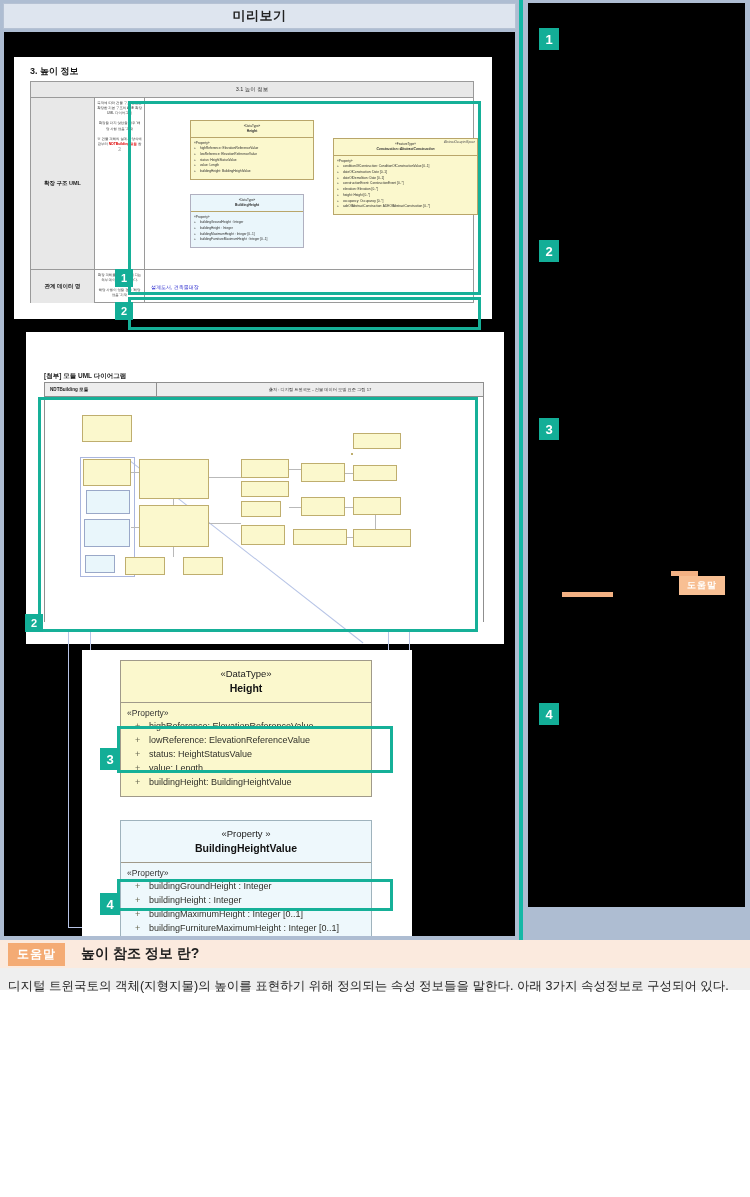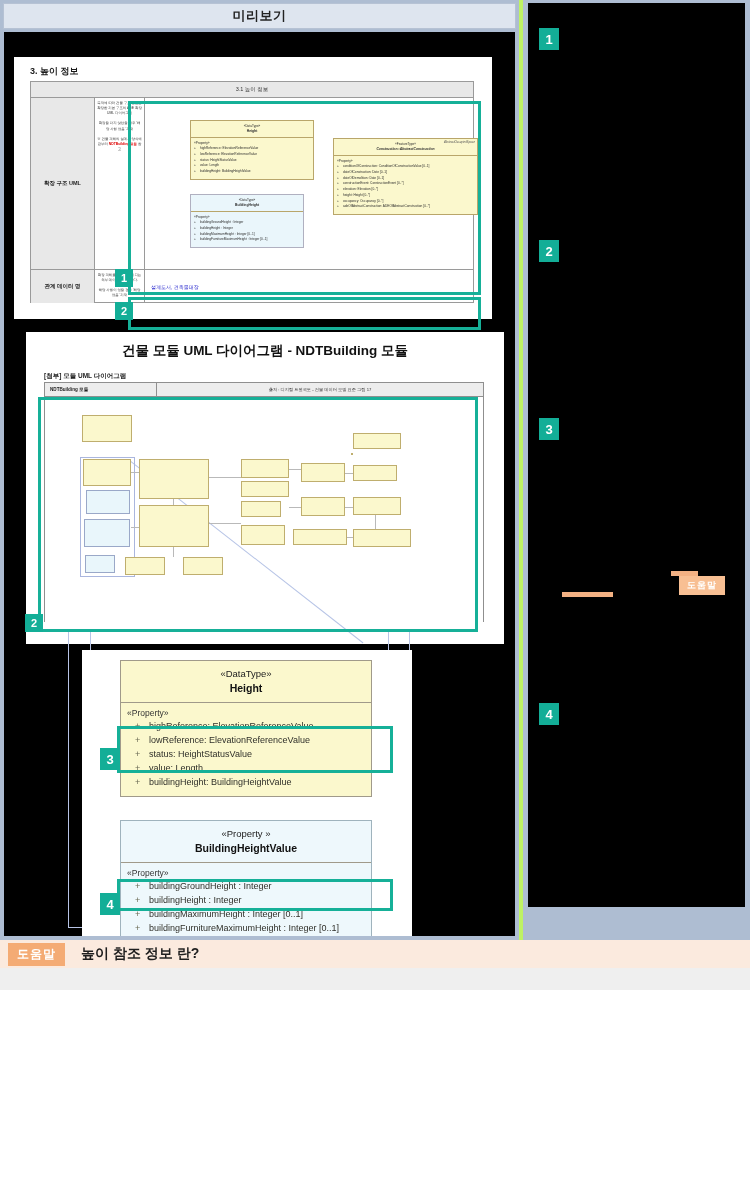--- a/index.html
+++ b/index.html
@@ -5,21 +5,21 @@
   * { box-sizing: border-box; margin: 0; padding: 0; }
   html, body {
     width: 750px; height: 1197px;
     background: #000;
     font-family: "Liberation Sans", sans-serif;
     overflow: hidden;
   }
   #root { position: relative; width: 750px; height: 1197px; }
 
   
-  .panels { position: absolute; left:0; top:0; width:750px; height:940px; background:#bef264;padding-left:40px; }
+  .panels { position: absolute; left:0; top:0; width:750px; height:940px; background:#14b8a6;padding-left:40px; }
 
   .panel { position: absolute; background:#aebdd2; }
   .panel-head {
     height: 26px; background:#dee5ef; border:1px solid #b6c2d4;
     display:flex; align-items:center; justify-content:center;
     font-size: 13px; font-weight: bold; color:#222; letter-spacing:.5px;
   }
   .panel-body { background:#000; border:1px solid #aebdd2; position:relative; overflow:hidden; }
 
   #preview-panel { left:0; top:0; width:519px; height:940px; }
@@ -215,21 +215,20 @@
             </div>
           </div>
         </div>
 
         <div class="hl" style="left:124px; top:69px; width:353px; height:194px;"></div>
         <div class="hl" style="left:124px; top:265px; width:353px; height:33px;"></div>
         <div class="badge sm" style="left:111px; top:237px;">1</div>
         <div class="badge sm" style="left:111px; top:270px;">2</div>
 
         <div class="page" id="page2">
-          <div class="p2-title">건물 모듈 UML 다이어그램 - NDTBuilding 모듈</div>
           <div class="p2-sub">[첨부] 모듈 UML 다이어그램</div>
           <div class="p2-table">
             <div class="p2-thead">
               <div class="p2-th1">NDTBuilding 모듈</div>
               <div class="p2-th2">출처 : 디지털 트윈국토 - 건물 데이터 모델 표준 그림 17</div>
             </div>
             <div class="p2-canvas">
 
               <div class="dgm-diag" style="left:86px; top:64px; width:295px; transform:rotate(38deg);"></div>
               <div class="dgm-grp" style="left:35px; top:60px; width:55px; height:120px;"></div>
@@ -337,16 +336,17 @@
       </div>
     </div>
   </div>
 
   <div id="help">
     <div class="help-strip"></div>
     <div class="help-head">
       <span class="help-tag">도움말</span>
       <span class="help-title">높이 참조 정보 란?</span>
     </div>
+    <div class="help-desc">디지털 트윈국토의 객체(지형지물)의 높이를 표현하기 위해 정의되는 속성 정보들을 말한다. 아래 3가지 속성정보로 구성되어 있다.</div>
 
   </div>
 
 </div>
 
 </body></html>

